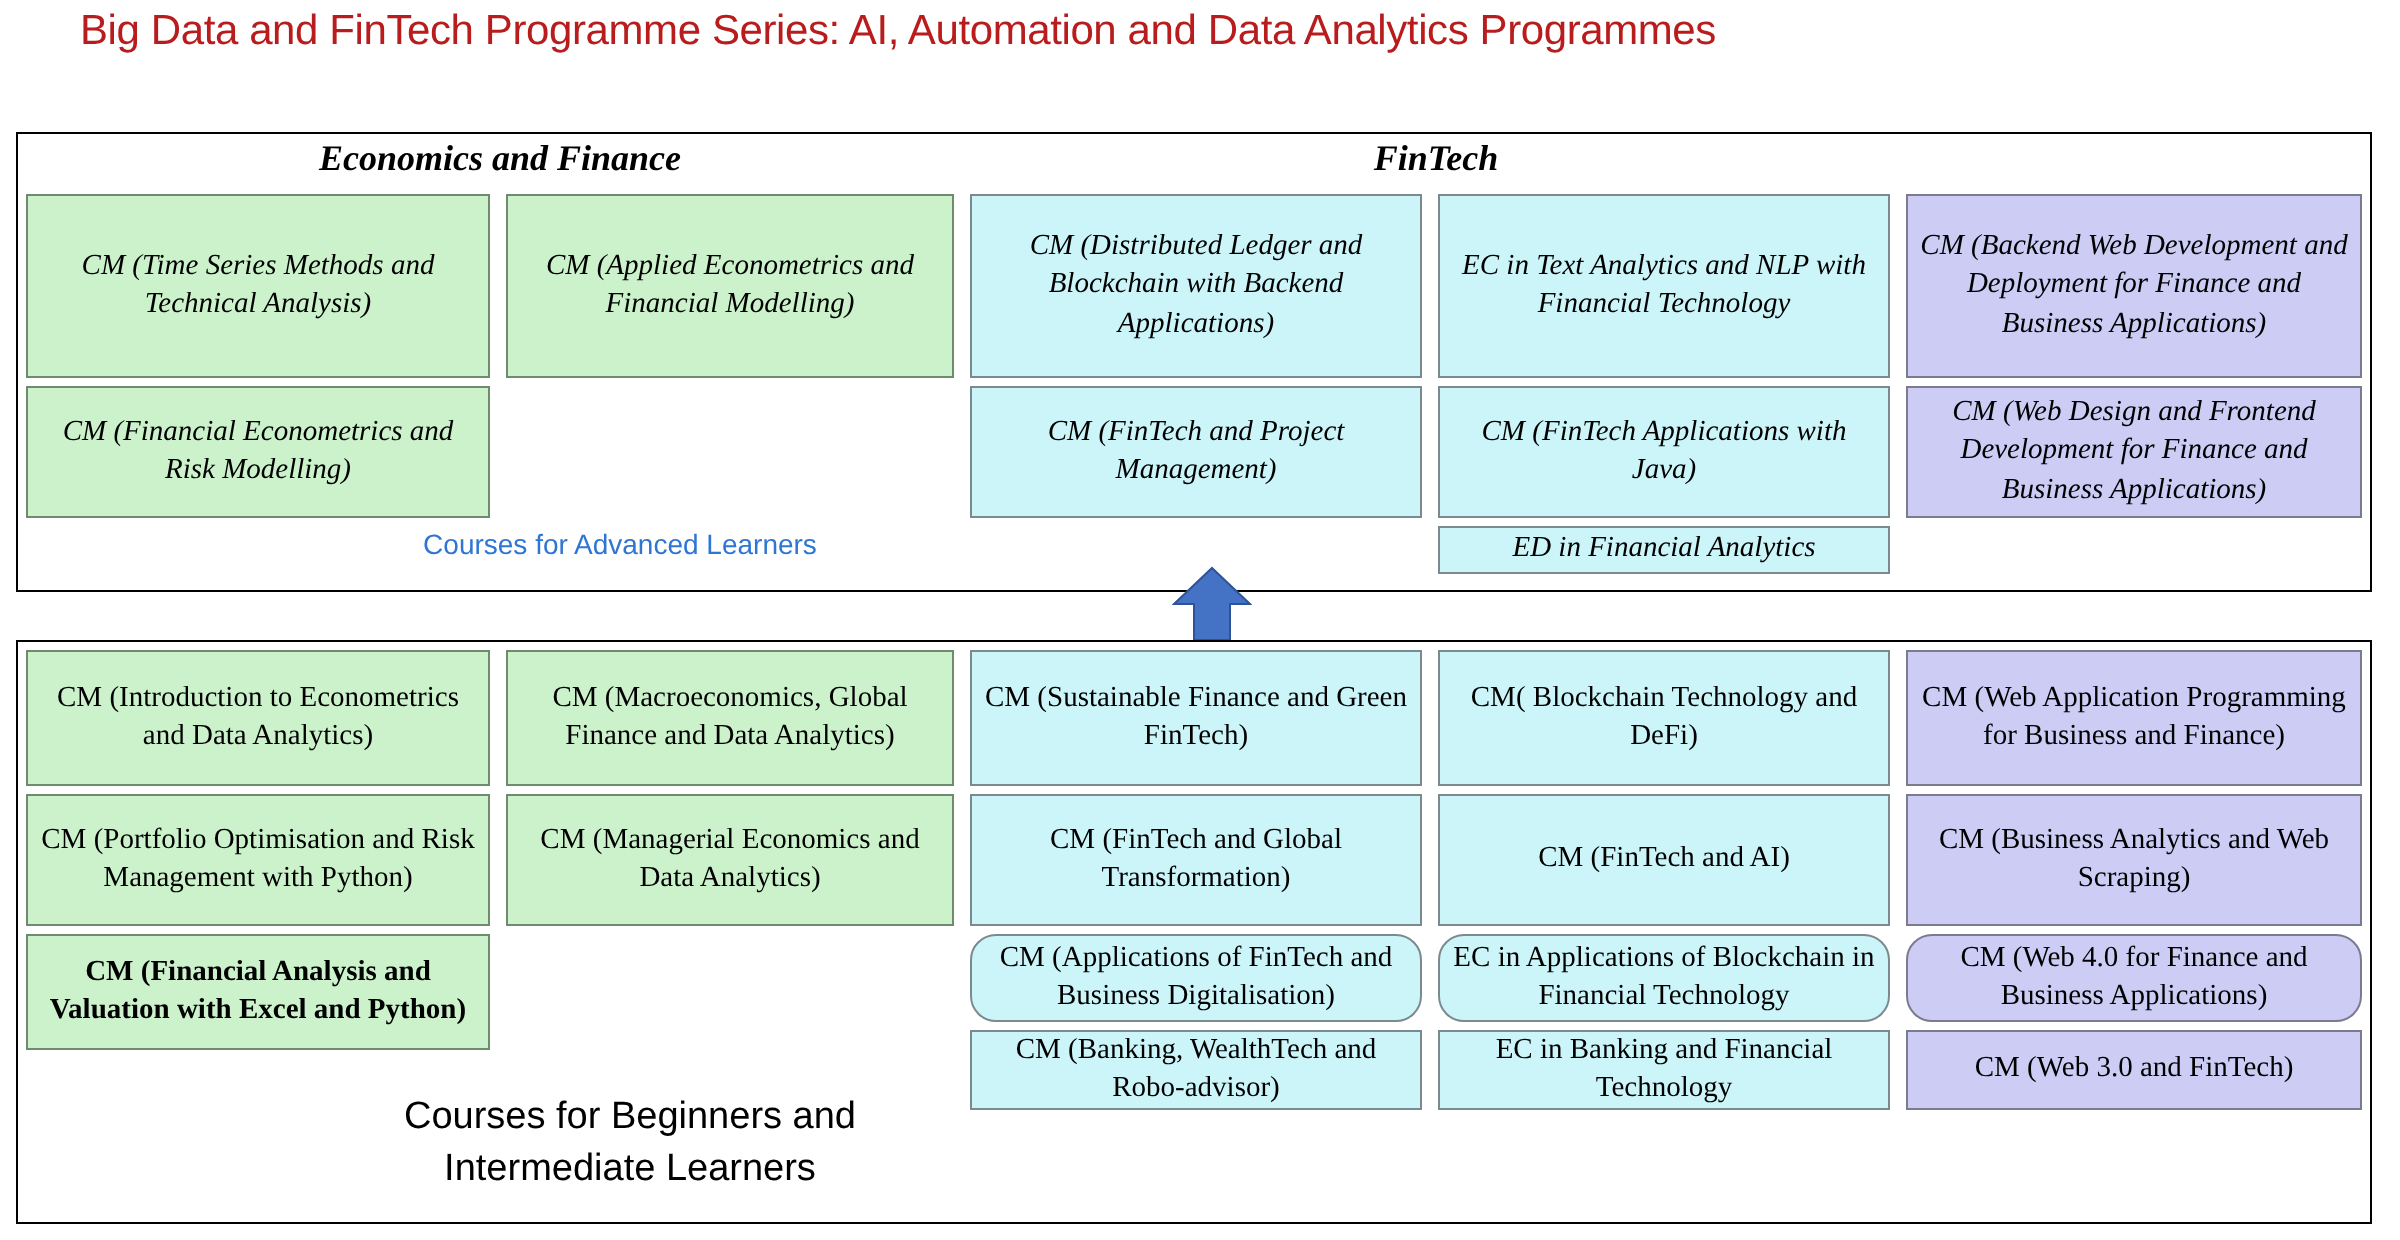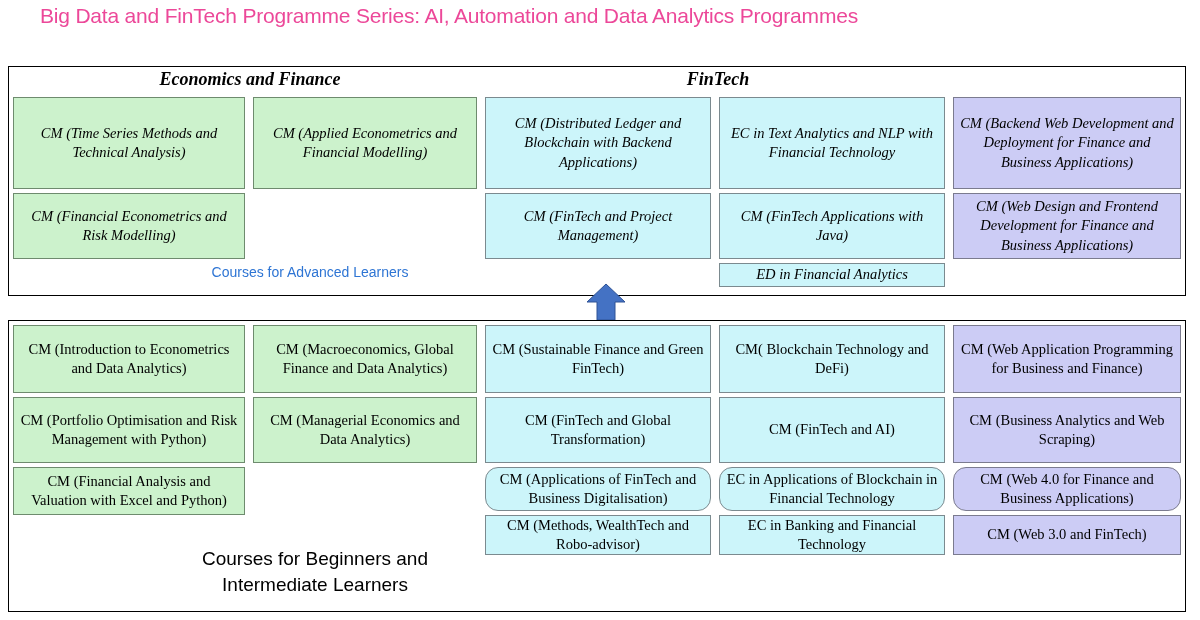--- a/index.html
+++ b/index.html
@@ -9,21 +9,21 @@
     font-family:"Liberation Serif", serif;
     overflow:hidden;
     position:relative;
   }
   #page-title{
     position:absolute;
     left:40px; top:4px;
     font-family:"Liberation Sans", sans-serif;
     font-size:21px;
     font-weight:400;
-    color:#ec4899;
+    color:#b91c1c;
     letter-spacing:-0.2px;
     white-space:nowrap;
   }
 
   
   .panel{
     position:absolute;
     left:8px;
     width:1178px;
     border:1.5px solid #000000;
@@ -89,21 +89,21 @@
   .purple{ background:#CCCCF5; border-color:#7B7B8F; }
 
   
   .h-a1{ height:92px; }
   .h-a2{ height:66px; }
   .h-a3{ height:24px; }
 
   
   .h-b1{ height:68px; }
   .h-b2{ height:66px; }
-  .h-b3{ height:48px; }
+  .h-b3{ height:58px;font-weight:bold; }
   .h-b4{ height:44px;border-radius:13px; }
   .h-b5{ height:40px; }
 
   
   .caption{
     position:absolute;
     font-family:"Liberation Sans", sans-serif;
     font-weight:400;
     text-align:center;
   }
@@ -190,21 +190,21 @@
 
     <div class="col col-w2">
       <div class="card green h-b1">CM (Macroeconomics, Global Finance and Data Analytics)</div>
       <div class="card green h-b2">CM (Managerial Economics and Data Analytics)</div>
     </div>
 
     <div class="col col-w3">
       <div class="card cyan h-b1">CM (Sustainable Finance and Green FinTech)</div>
       <div class="card cyan h-b2">CM (FinTech and Global Transformation)</div>
       <div class="card cyan h-b4">CM (Applications of FinTech and Business Digitalisation)</div>
-      <div class="card cyan h-b5">CM (Methods, WealthTech and Robo-advisor)</div>
+      <div class="card cyan h-b5">CM (Banking, WealthTech and Robo-advisor)</div>
     </div>
 
     <div class="col col-w4">
       <div class="card cyan h-b1">CM( Blockchain Technology and DeFi)</div>
       <div class="card cyan h-b2">CM (FinTech and AI)</div>
       <div class="card cyan h-b4">EC in Applications of Blockchain in Financial Technology</div>
       <div class="card cyan h-b5">EC in Banking and Financial Technology</div>
     </div>
 
     <div class="col col-w5">

